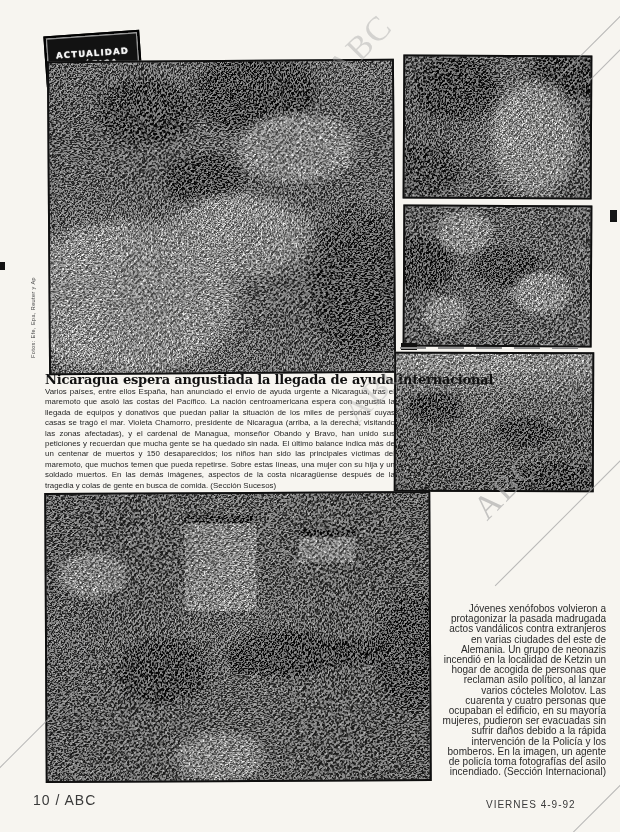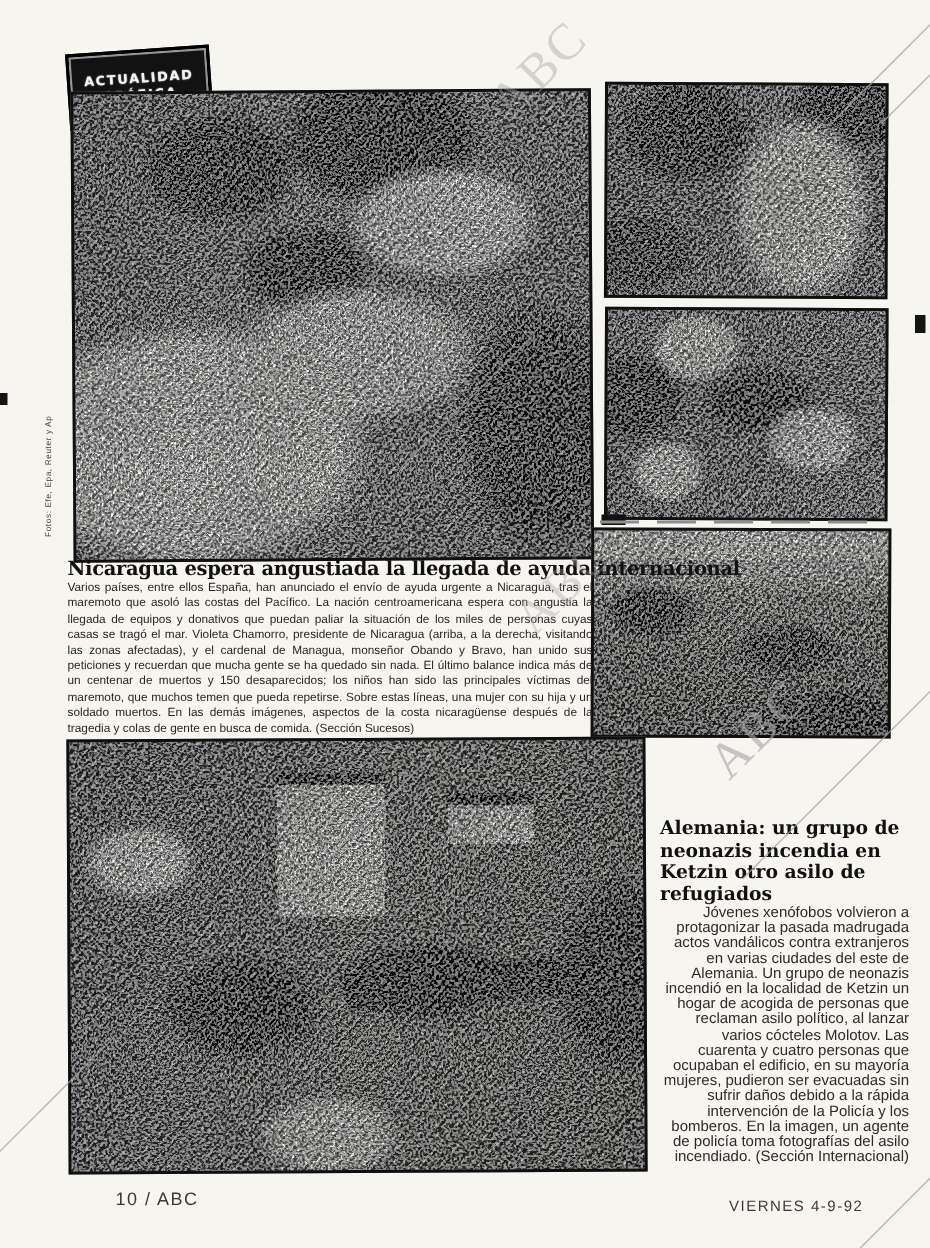--- a/index.html
+++ b/index.html
@@ -78,21 +78,21 @@
     text-align:justify;color:#262626;}
   .headline-right{position:absolute;left:440px;top:545px;width:168px;
     font-family:"DejaVu Serif",serif;font-weight:bold;font-size:12.5px;line-height:14.5px;color:#111;}
   .body-right{position:absolute;left:440px;top:604px;width:166px;
     font-family:"Liberation Sans",sans-serif;font-size:10px;line-height:10.2px;
     text-align:right;color:#2b2b2b;}
   .credit-vert{position:absolute;left:30px;top:268px;height:90px;
     writing-mode:vertical-rl;transform:rotate(180deg);
     font-family:"Liberation Sans",sans-serif;font-size:5.5px;color:#444;letter-spacing:.4px;}
   .footer-left{position:absolute;left:33px;top:792px;
-    font-family:"Liberation Sans",sans-serif;font-size:12px;color:#3a3a3a;letter-spacing:1px;margin-left:44px;}
+    font-family:"Liberation Sans",sans-serif;font-size:14px;color:#3a3a3a;letter-spacing:1px;}
   .footer-right{position:absolute;left:486px;top:799px;
     font-family:"Liberation Sans",sans-serif;font-size:10px;color:#3a3a3a;letter-spacing:1px;}
   
   .wm-abc{position:absolute;font-family:"Liberation Serif",serif;font-size:34px;
     color:#a4a4a4;transform:rotate(-45deg);letter-spacing:2px;opacity:.6;pointer-events:none;}
   .wm-abc.f2{opacity:.42;}
   .wm-abc.f3{opacity:.35;}
   .wm-line{position:absolute;height:0;border-top:1.4px solid #a3a3a3;transform:rotate(-45deg);opacity:.75;pointer-events:none;}
   .wm-arrow{position:absolute;height:0;border-top:1.6px solid #9a9a9a;transform:rotate(-45deg);opacity:.8;pointer-events:none;}
   .wm-arrow::after{content:"";position:absolute;right:-2px;top:-5px;
@@ -150,21 +150,20 @@
 
   <div class="photo photo-bottom">
     <div class="bw bw1"></div>
     <div class="bw bw2"></div>
     <div class="beam"></div>
     <div class="tex"></div>
     <div class="grain-b"></div>
     <div class="grain-w"></div>
   </div>
 
-  <div class="headline-right">Alemania: un grupo de neonazis incendia en Ketzin otro asilo de refugiados</div>
   <div class="body-right">Jóvenes xenófobos volvieron a protagonizar la pasada madrugada actos vandálicos contra extranjeros en varias ciudades del este de Alemania. Un grupo de neonazis incendió en la localidad de Ketzin un hogar de acogida de personas que reclaman asilo político, al lanzar varios cócteles Molotov. Las cuarenta y cuatro personas que ocupaban el edificio, en su mayoría mujeres, pudieron ser evacuadas sin sufrir daños debido a la rápida intervención de la Policía y los bomberos. En la imagen, un agente de policía toma fotografías del asilo incendiado. (Sección Internacional)</div>
 
   <div class="footer-left">10 / ABC</div>
   <div class="footer-right">VIERNES 4-9-92</div>
 
   <div class="wm-abc" style="left:468px;top:468px;">ABC</div>
   <div class="wm-abc f2" style="left:322px;top:28px;">ABC</div>
   <div class="wm-abc f3" style="left:338px;top:372px;">ABC</div>
   <div class="wm-line" style="left:468px;top:520px;width:185px;"></div>
   <div class="wm-line" style="left:538px;top:38px;width:120px;"></div>

